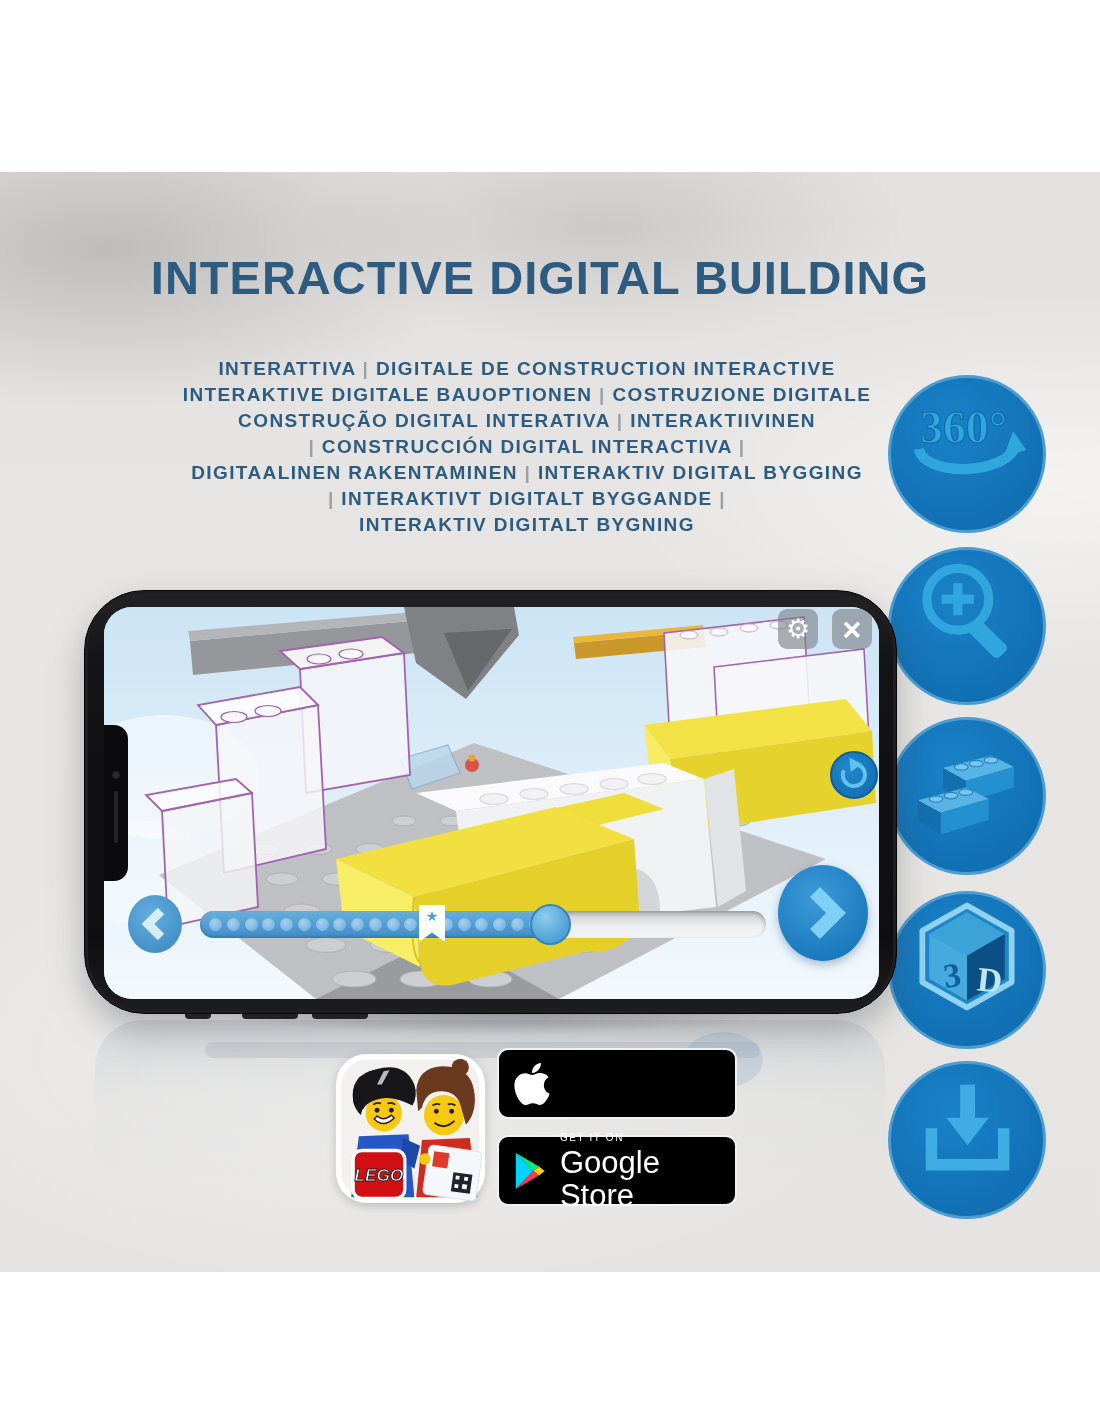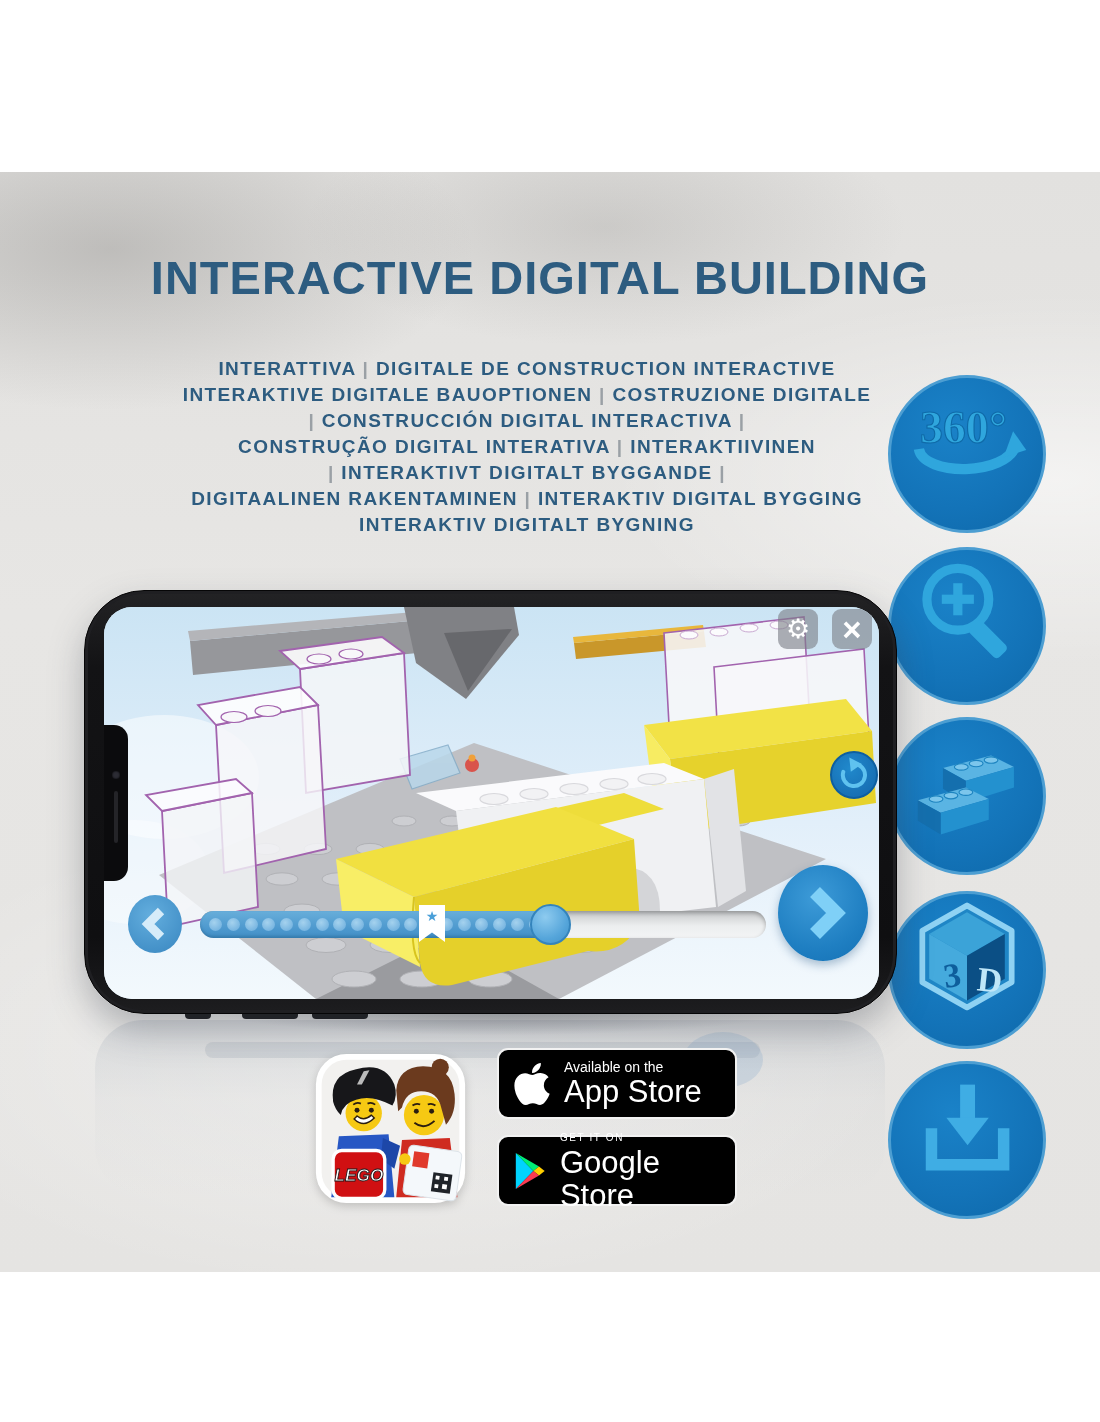--- a/index.html
+++ b/index.html
@@ -95,21 +95,21 @@
 
   
   .reflection { position:absolute; left:95px; top:1008px; width:790px; height:175px; border-radius:48px; z-index:1;
     background:linear-gradient(180deg, rgba(195,200,206,0.50) 0%, rgba(213,215,217,0.22) 45%, rgba(229,228,226,0) 100%); }
   .reflection .bar-echo { position:absolute; left:110px; top:22px; width:555px; height:16px; border-radius:9px;
     background:rgba(165,175,186,0.30); }
   .reflection .btn-echo { position:absolute; left:588px; top:12px; width:80px; height:56px; border-radius:50%;
     background:rgba(120,160,200,0.22); }
 
   
-  .lego-app-icon { position:absolute; left:314px; top:1040px; width:153px; height:153px; z-index:4;
+  .lego-app-icon { position:absolute; left:334px; top:1040px; width:153px; height:153px; z-index:4;
     filter:drop-shadow(0 3px 5px rgba(0,0,0,0.18));text-decoration:underline; }
   .store-badge { position:absolute; left:497px; width:240px; height:71px; background:#000;
     border:2px solid #f2f2f2; border-radius:11px; z-index:4; display:flex; align-items:center;
     padding:0 12px 0 14px; gap:13px; text-decoration:none; }
   .store-badge.appstore { top:1036px; }
   .store-badge.gplay { top:1123px; }
   .store-badge .txt { display:flex; flex-direction:column; justify-content:center; color:#fff; }
   .store-badge .l1 { font-size:14px; line-height:16px; color:#fff; }
   .store-badge.gplay .l1 { font-size:10px; letter-spacing:1.6px; }
   .store-badge .l2 { font-size:31px; line-height:33px; color:#fff; letter-spacing:0; }
@@ -119,24 +119,24 @@
 
 <div class="canvas">
 
   <div class="gray-panel"></div>
 
   <h1 class="title">INTERACTIVE DIGITAL BUILDING</h1>
 
   <div class="subtitle">
     <div class="sub-line pipe-style">INTERATTIVA <span class="pipe">|</span> DIGITALE DE CONSTRUCTION INTERACTIVE</div>
     <div class="sub-line pipe-style">INTERAKTIVE DIGITALE BAUOPTIONEN <span class="pipe">|</span> COSTRUZIONE DIGITALE</div>
+    <div class="sub-line pipe-style">CONSTRUÇÃO DIGITAL INTERATIVA <span class="pipe">|</span> INTERAKTIIVINEN</div>
     <div class="sub-line pipe-style"><span class="pipe">|</span> CONSTRUCCIÓN DIGITAL INTERACTIVA <span class="pipe">|</span></div>
-    <div class="sub-line pipe-style">CONSTRUÇÃO DIGITAL INTERATIVA <span class="pipe">|</span> INTERAKTIIVINEN</div>
+    <div class="sub-line pipe-style">DIGITAALINEN RAKENTAMINEN <span class="pipe">|</span> INTERAKTIV DIGITAL BYGGING</div>
     <div class="sub-line pipe-style"><span class="pipe">|</span> INTERAKTIVT DIGITALT BYGGANDE <span class="pipe">|</span></div>
-    <div class="sub-line pipe-style">DIGITAALINEN RAKENTAMINEN <span class="pipe">|</span> INTERAKTIV DIGITAL BYGGING</div>
     <div class="sub-line pipe-style">INTERAKTIV DIGITALT BYGNING</div>
   </div>
 
   <div class="feat" style="top:363px;">
     <svg viewBox="0 0 110 110">
       <path d="M13,62 C17,86 90,86 98,58" stroke="#2fa6dd" stroke-width="9" fill="none"></path>
       <polygon points="98,72 84,52 104,52" fill="#2fa6dd" transform="rotate(55 95 60)"></polygon>
       <text x="52" y="57" font-size="40" font-weight="bold" text-anchor="middle" fill="#2fa6dd" stroke="#0f6aa8" stroke-width="1">360°</text>
     </svg>
   </div>
@@ -420,24 +420,20 @@
         <rect x="20" y="103" width="54" height="50" rx="9" fill="#d01012" stroke="#ffffff" stroke-width="3.5"></rect>
         <text x="47" y="135" font-size="18" font-weight="bold" font-style="italic" text-anchor="middle" fill="#ffffff" stroke="#17171a" stroke-width="0.9" font-family="Liberation Sans, sans-serif">LEGO</text>
       </g>
     </svg>
   </div>
 
   <a class="store-badge appstore">
     <svg viewBox="0 0 384 512" width="38" height="48">
       <path fill="#ffffff" d="M318.7 268.7c-.2-36.7 16.4-64.4 50-84.8-18.8-26.9-47.2-41.7-84.7-44.6-35.5-2.8-74.3 20.7-88.5 20.7-15 0-49.4-19.7-76.4-19.7C63.3 141.2 4 184.8 4 273.5q0 39.3 14.4 81.2c12.8 36.7 59 126.7 107.2 125.2 25.2-.6 43-17.9 75.8-17.9 31.8 0 48.3 17.9 76.4 17.9 48.6-.7 90.4-82.5 102.6-119.3-65.2-30.7-61.7-90-61.7-91.9zm-56.6-164.2c27.3-32.4 24.8-61.9 24-72.5-24.1 1.4-52 16.4-67.9 34.9-17.5 19.8-27.8 44.3-25.6 71.9 26.1 2 49.9-11.4 69.5-34.3z"></path>
     </svg>
-    <span class="txt">
-      <span class="l1">Available on the</span>
-      <span class="l2">App Store</span>
-    </span>
   </a>
 
   <a class="store-badge gplay">
     <svg viewBox="0 0 120 140" width="38" height="44">
       <polygon points="10,6 10,134 72,70" fill="#00d3fe"></polygon>
       <polygon points="10,6 92,54 72,70" fill="#00ef76"></polygon>
       <polygon points="92,54 112,70 92,86 72,70" fill="#ffcf00"></polygon>
       <polygon points="10,134 92,86 72,70" fill="#fb3a52"></polygon>
     </svg>
     <span class="txt">

